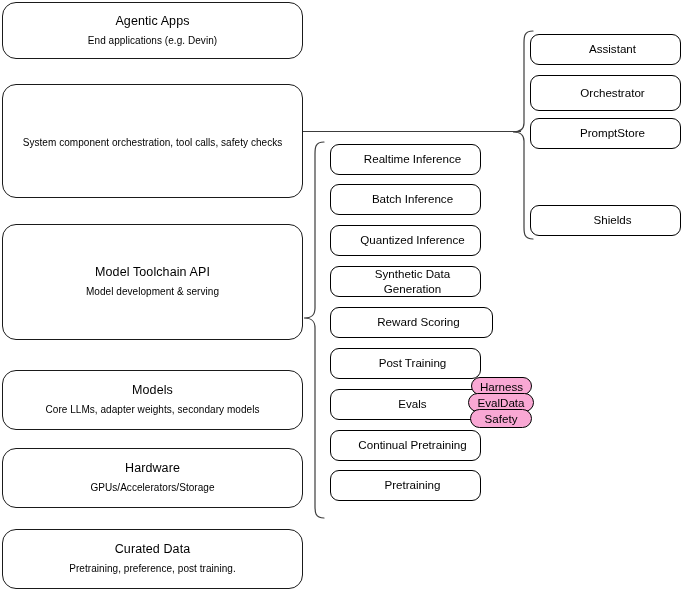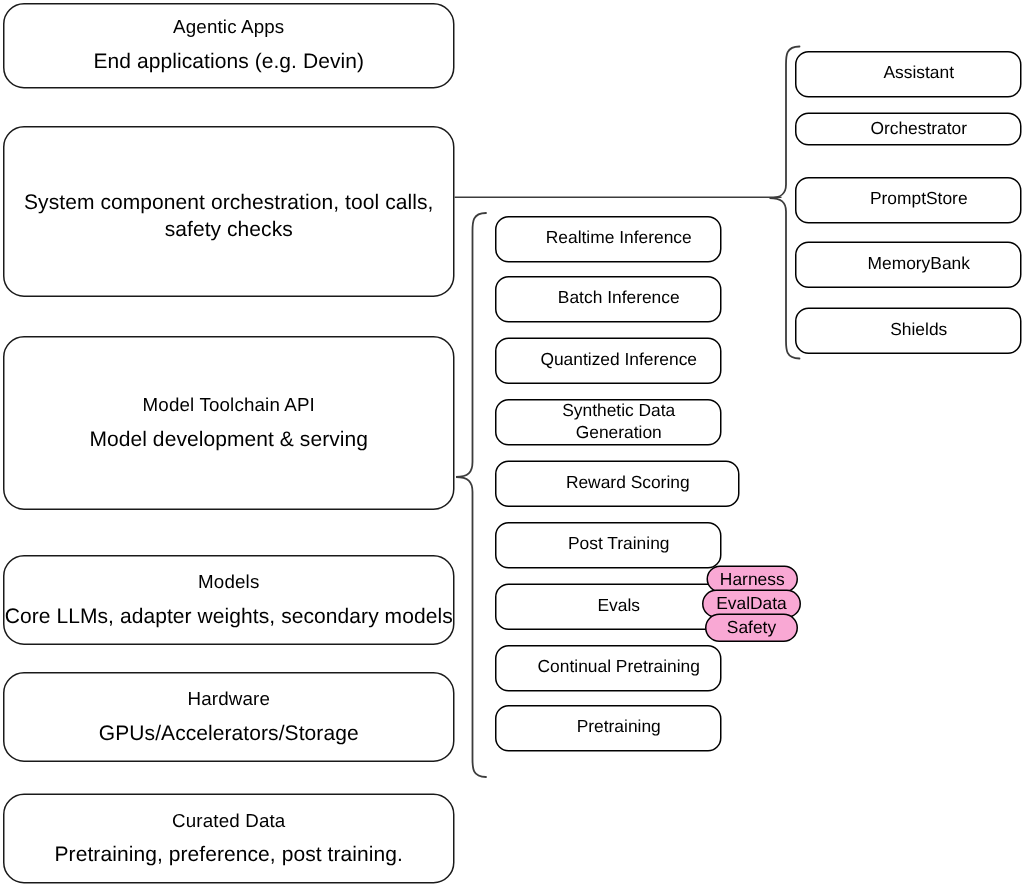--- a/index.html
+++ b/index.html
@@ -35,21 +35,21 @@
   }
   .layer-box {
     border-radius: 14px;
   }
   .layer-title {
     font-size: 12.5px;
     color: #000;
     letter-spacing: 0.1px;
   }
   .layer-sub {
-    font-size: 14px;
+    font-size: 10px;
     color: #000;
     margin-top: 5px;
     letter-spacing: 0.05px;
   }
   .item-box {
     border-radius: 9px;
     font-size: 11.6px;
     border: 1.3px solid #000000;
     padding-left: 14px;
   }
@@ -163,26 +163,23 @@
   <div class="pill" style="left:468px; top:393px; width:66px; height:19px;">
     <span>EvalData</span>
   </div>
   <div class="pill" style="left:470px; top:409px; width:62px; height:19px;">
     <span>Safety</span>
   </div>
 
   <div class="box item-box" style="left:530px; top:34px; width:151px; height:31px;">
     <span>Assistant</span>
   </div>
-  <div class="box item-box" style="left:530px; top:75px; width:151px; height:22px;">
+  <div class="box item-box" style="left:530px; top:75px; width:151px; height:36px;">
     <span>Orchestrator</span>
   </div>
   <div class="box item-box" style="left:530px; top:118px; width:151px; height:31px;">
     <span>PromptStore</span>
-  </div>
-  <div class="box item-box" style="left:530px; top:161px; width:151px; height:31px;">
-    <span>MemoryBank</span>
   </div>
   <div class="box item-box" style="left:530px; top:205px; width:151px; height:31px;">
     <span>Shields</span>
   </div>
 
 </div>
 
 </body></html>

